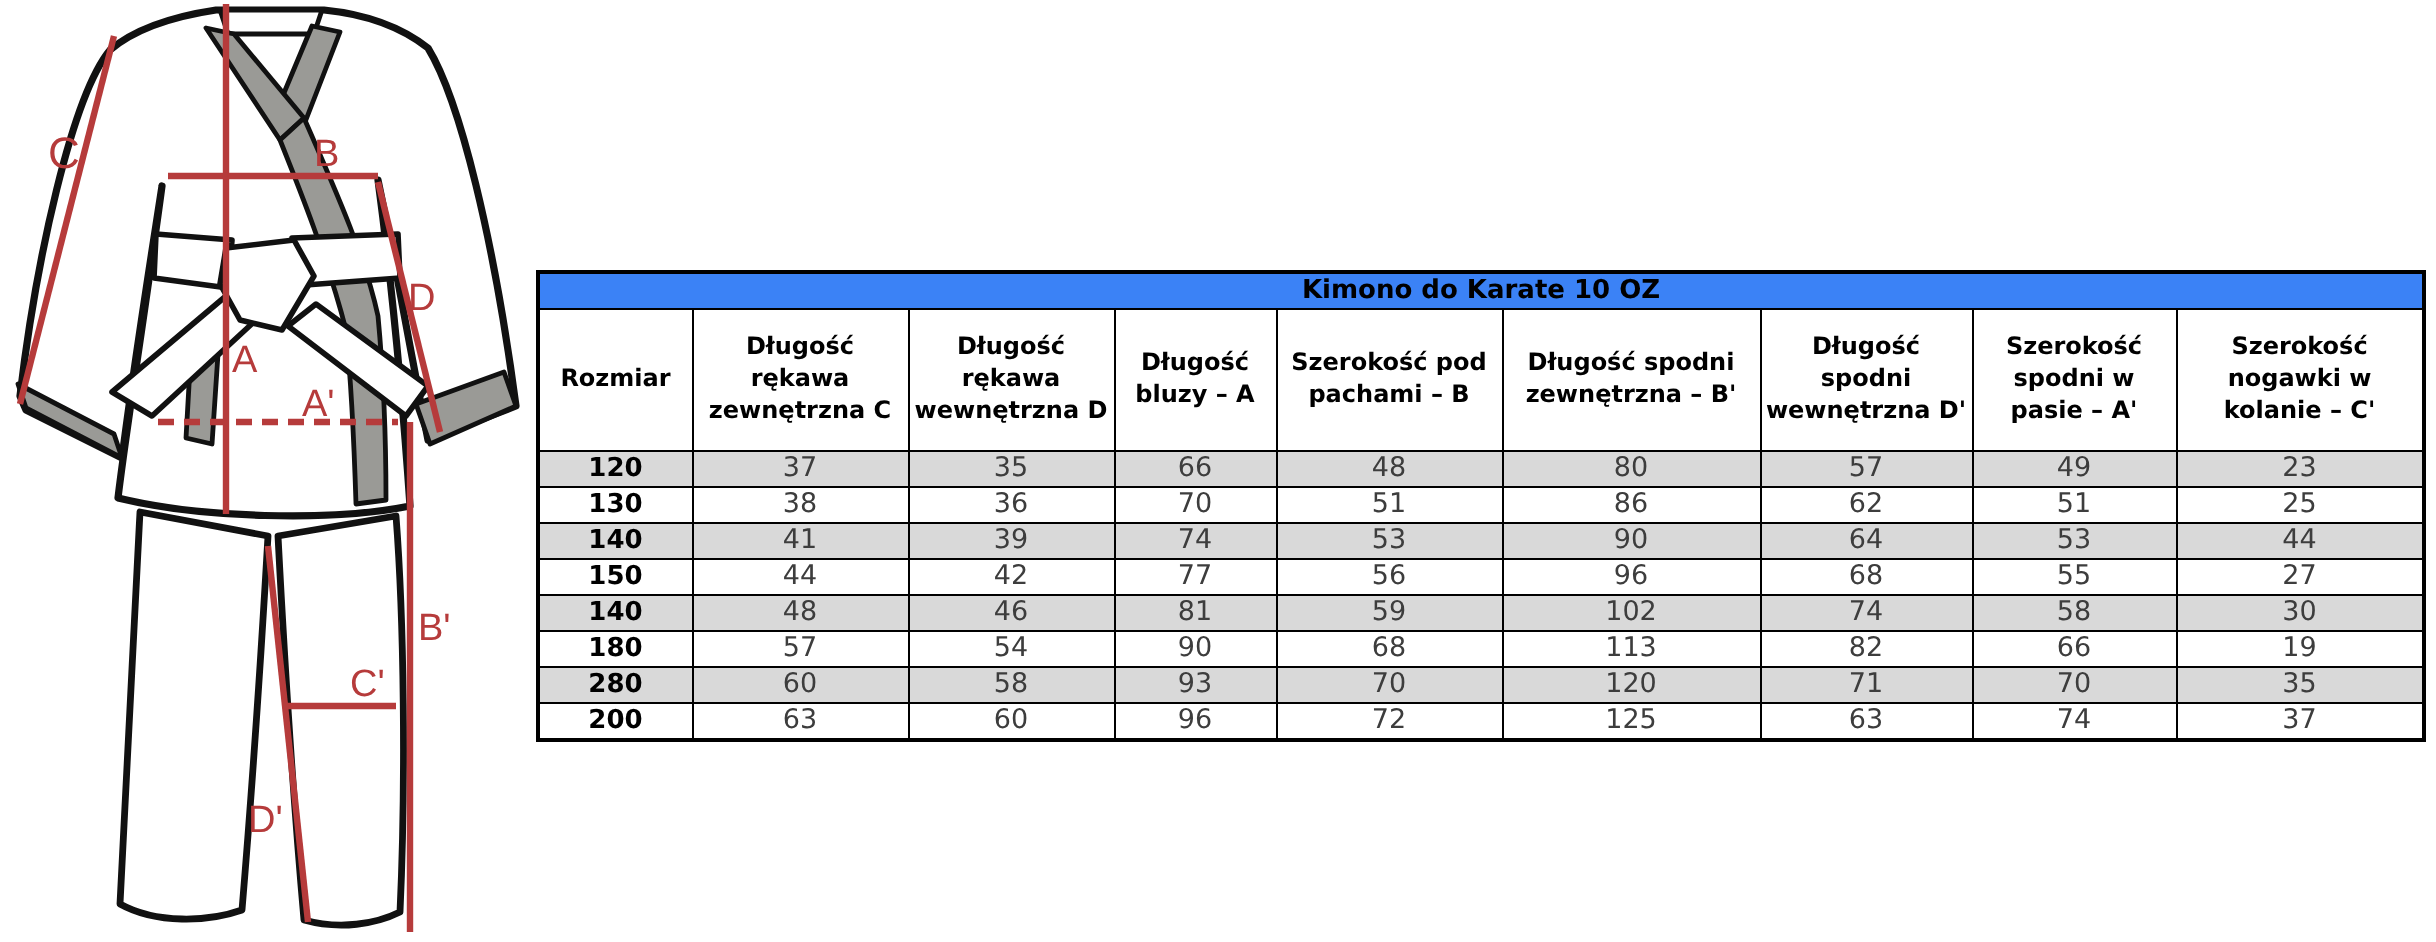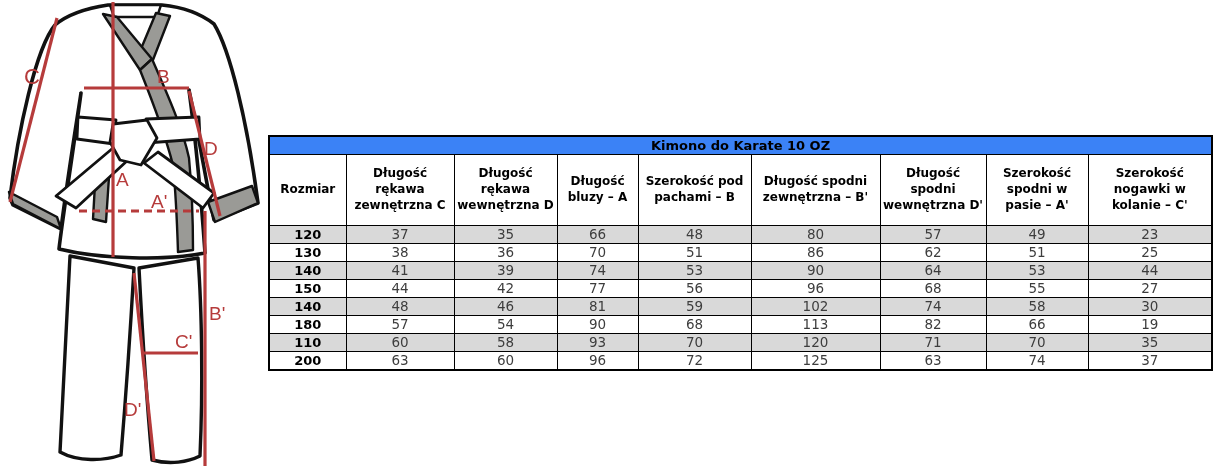--- a/index.html
+++ b/index.html
@@ -221,21 +221,21 @@
           <td>57</td>
           <td>54</td>
           <td>90</td>
           <td>68</td>
           <td>113</td>
           <td>82</td>
           <td>66</td>
           <td>19</td>
         </tr>
         <tr>
-          <th>110</th>
+          <th>280</th>
           <td>60</td>
           <td>58</td>
           <td>93</td>
           <td>70</td>
           <td>120</td>
           <td>71</td>
           <td>70</td>
           <td>35</td>
         </tr>
         <tr>

